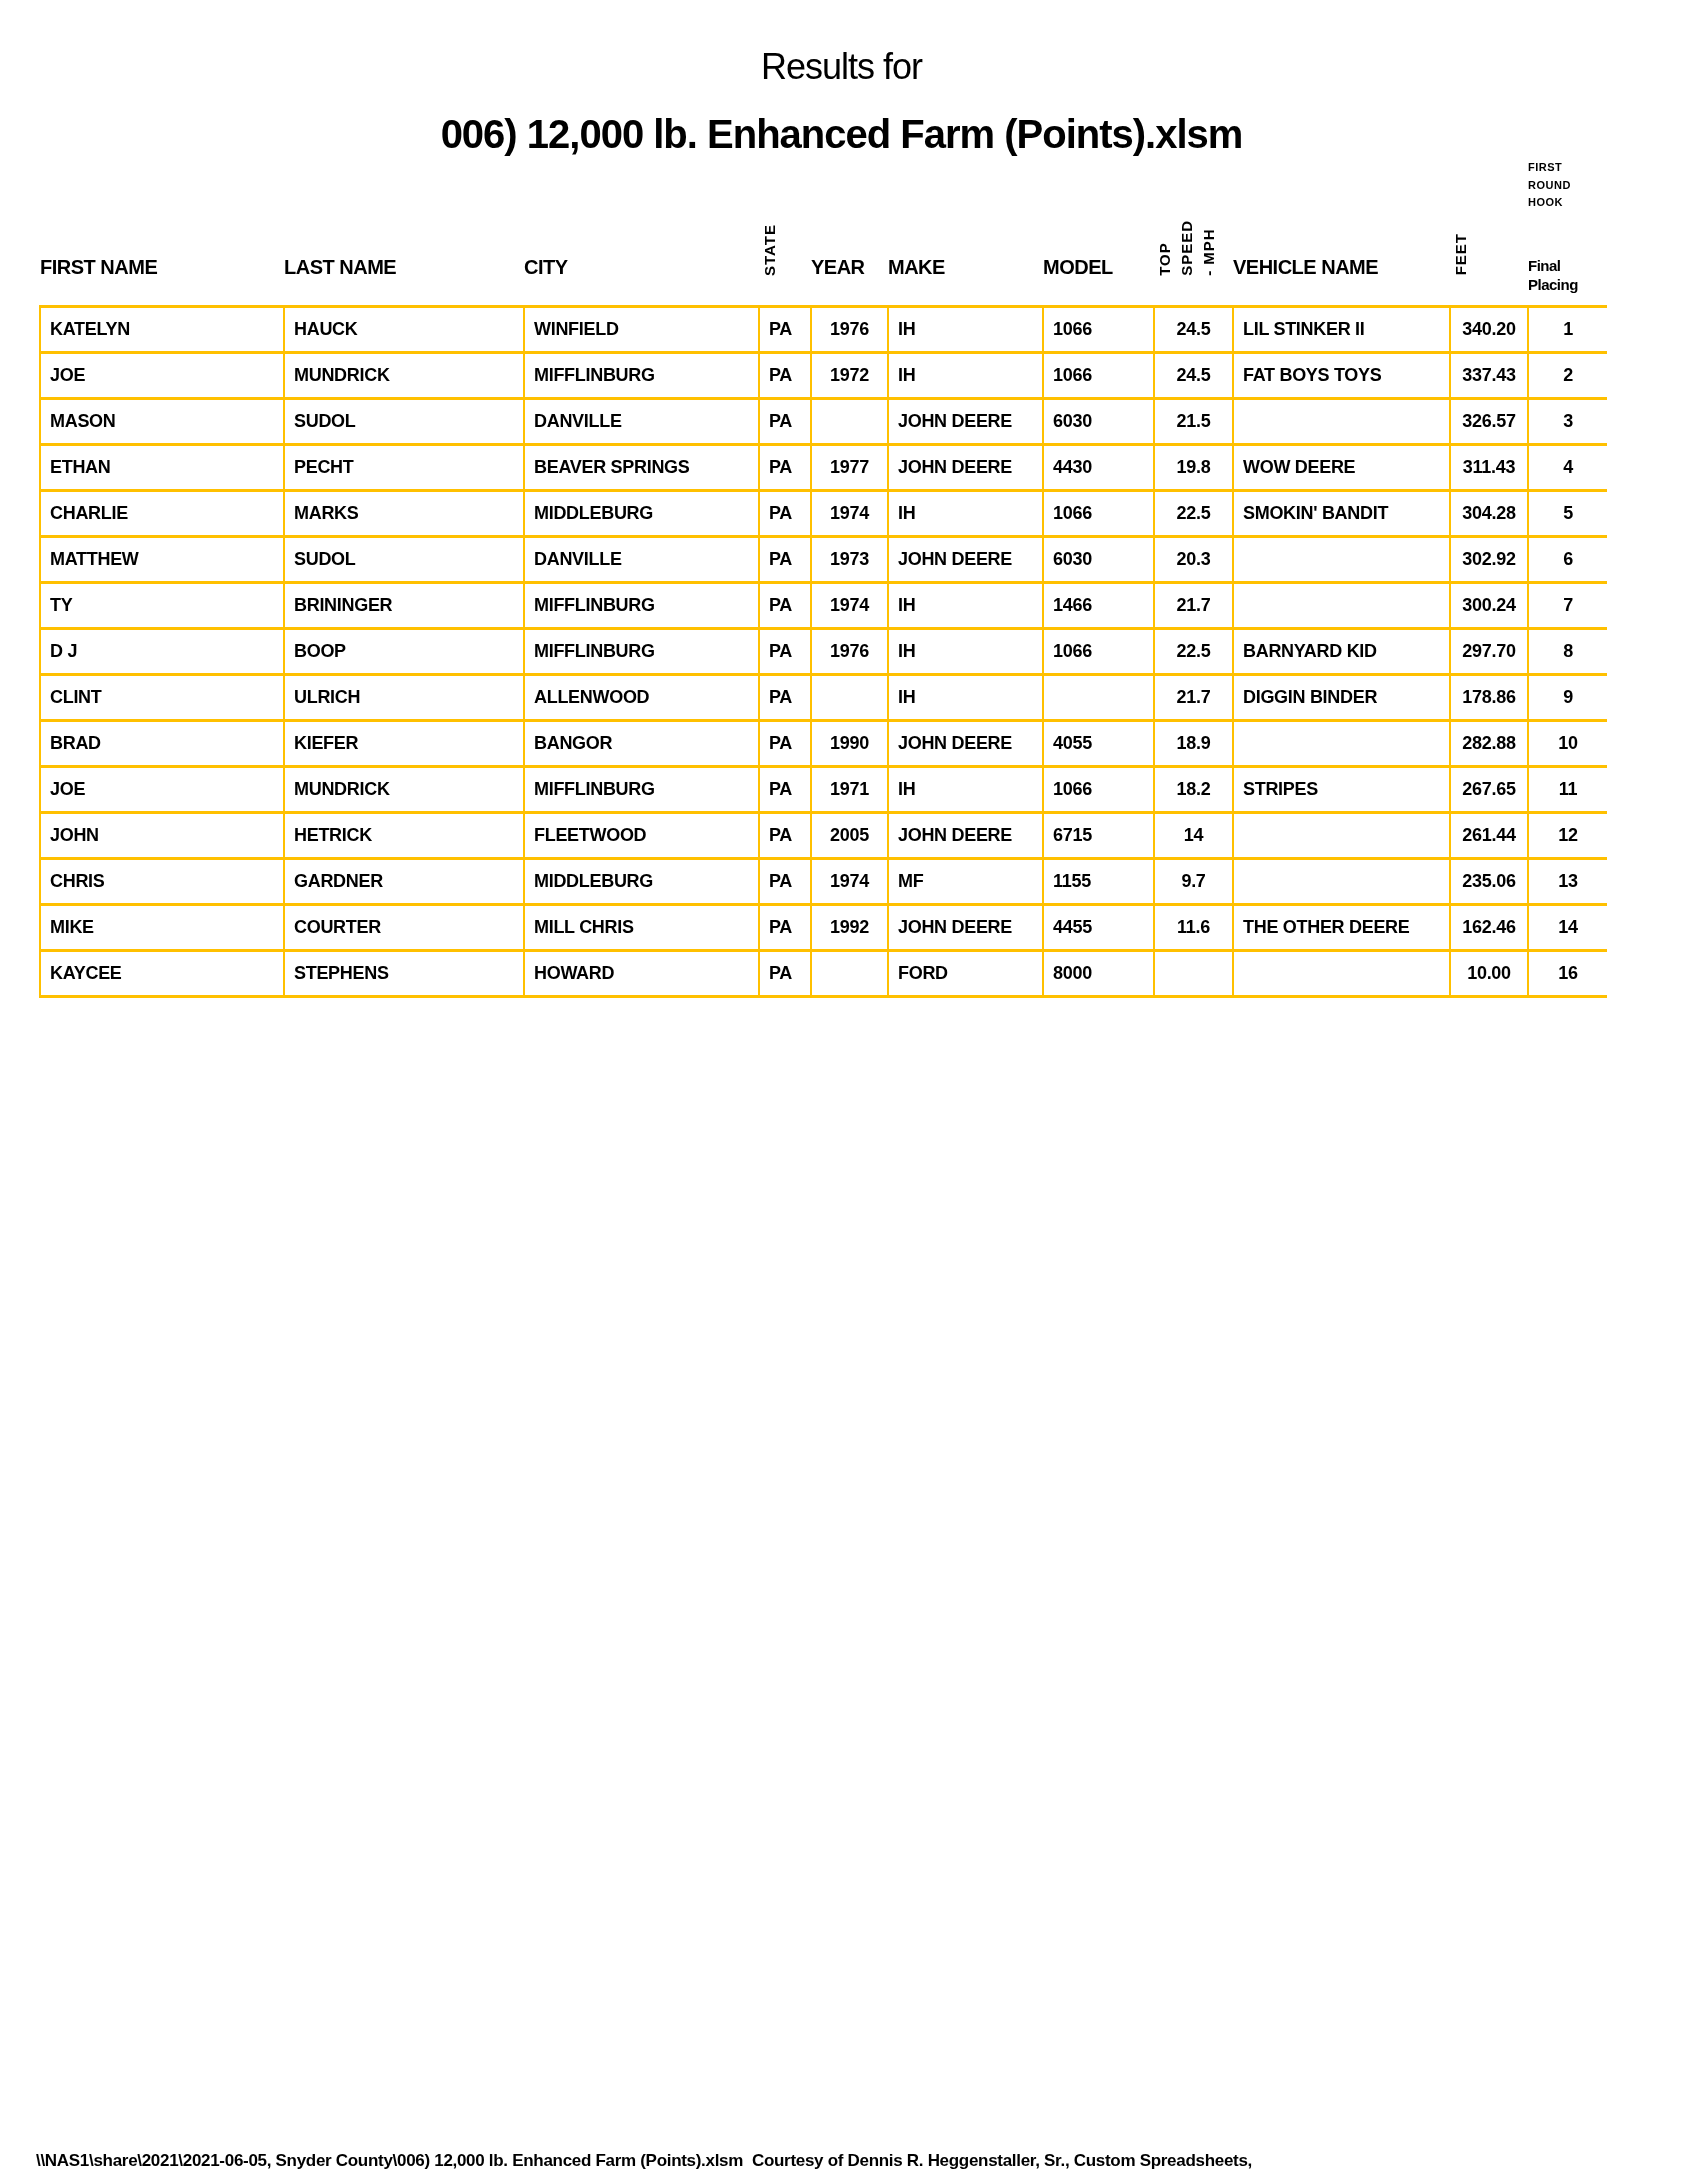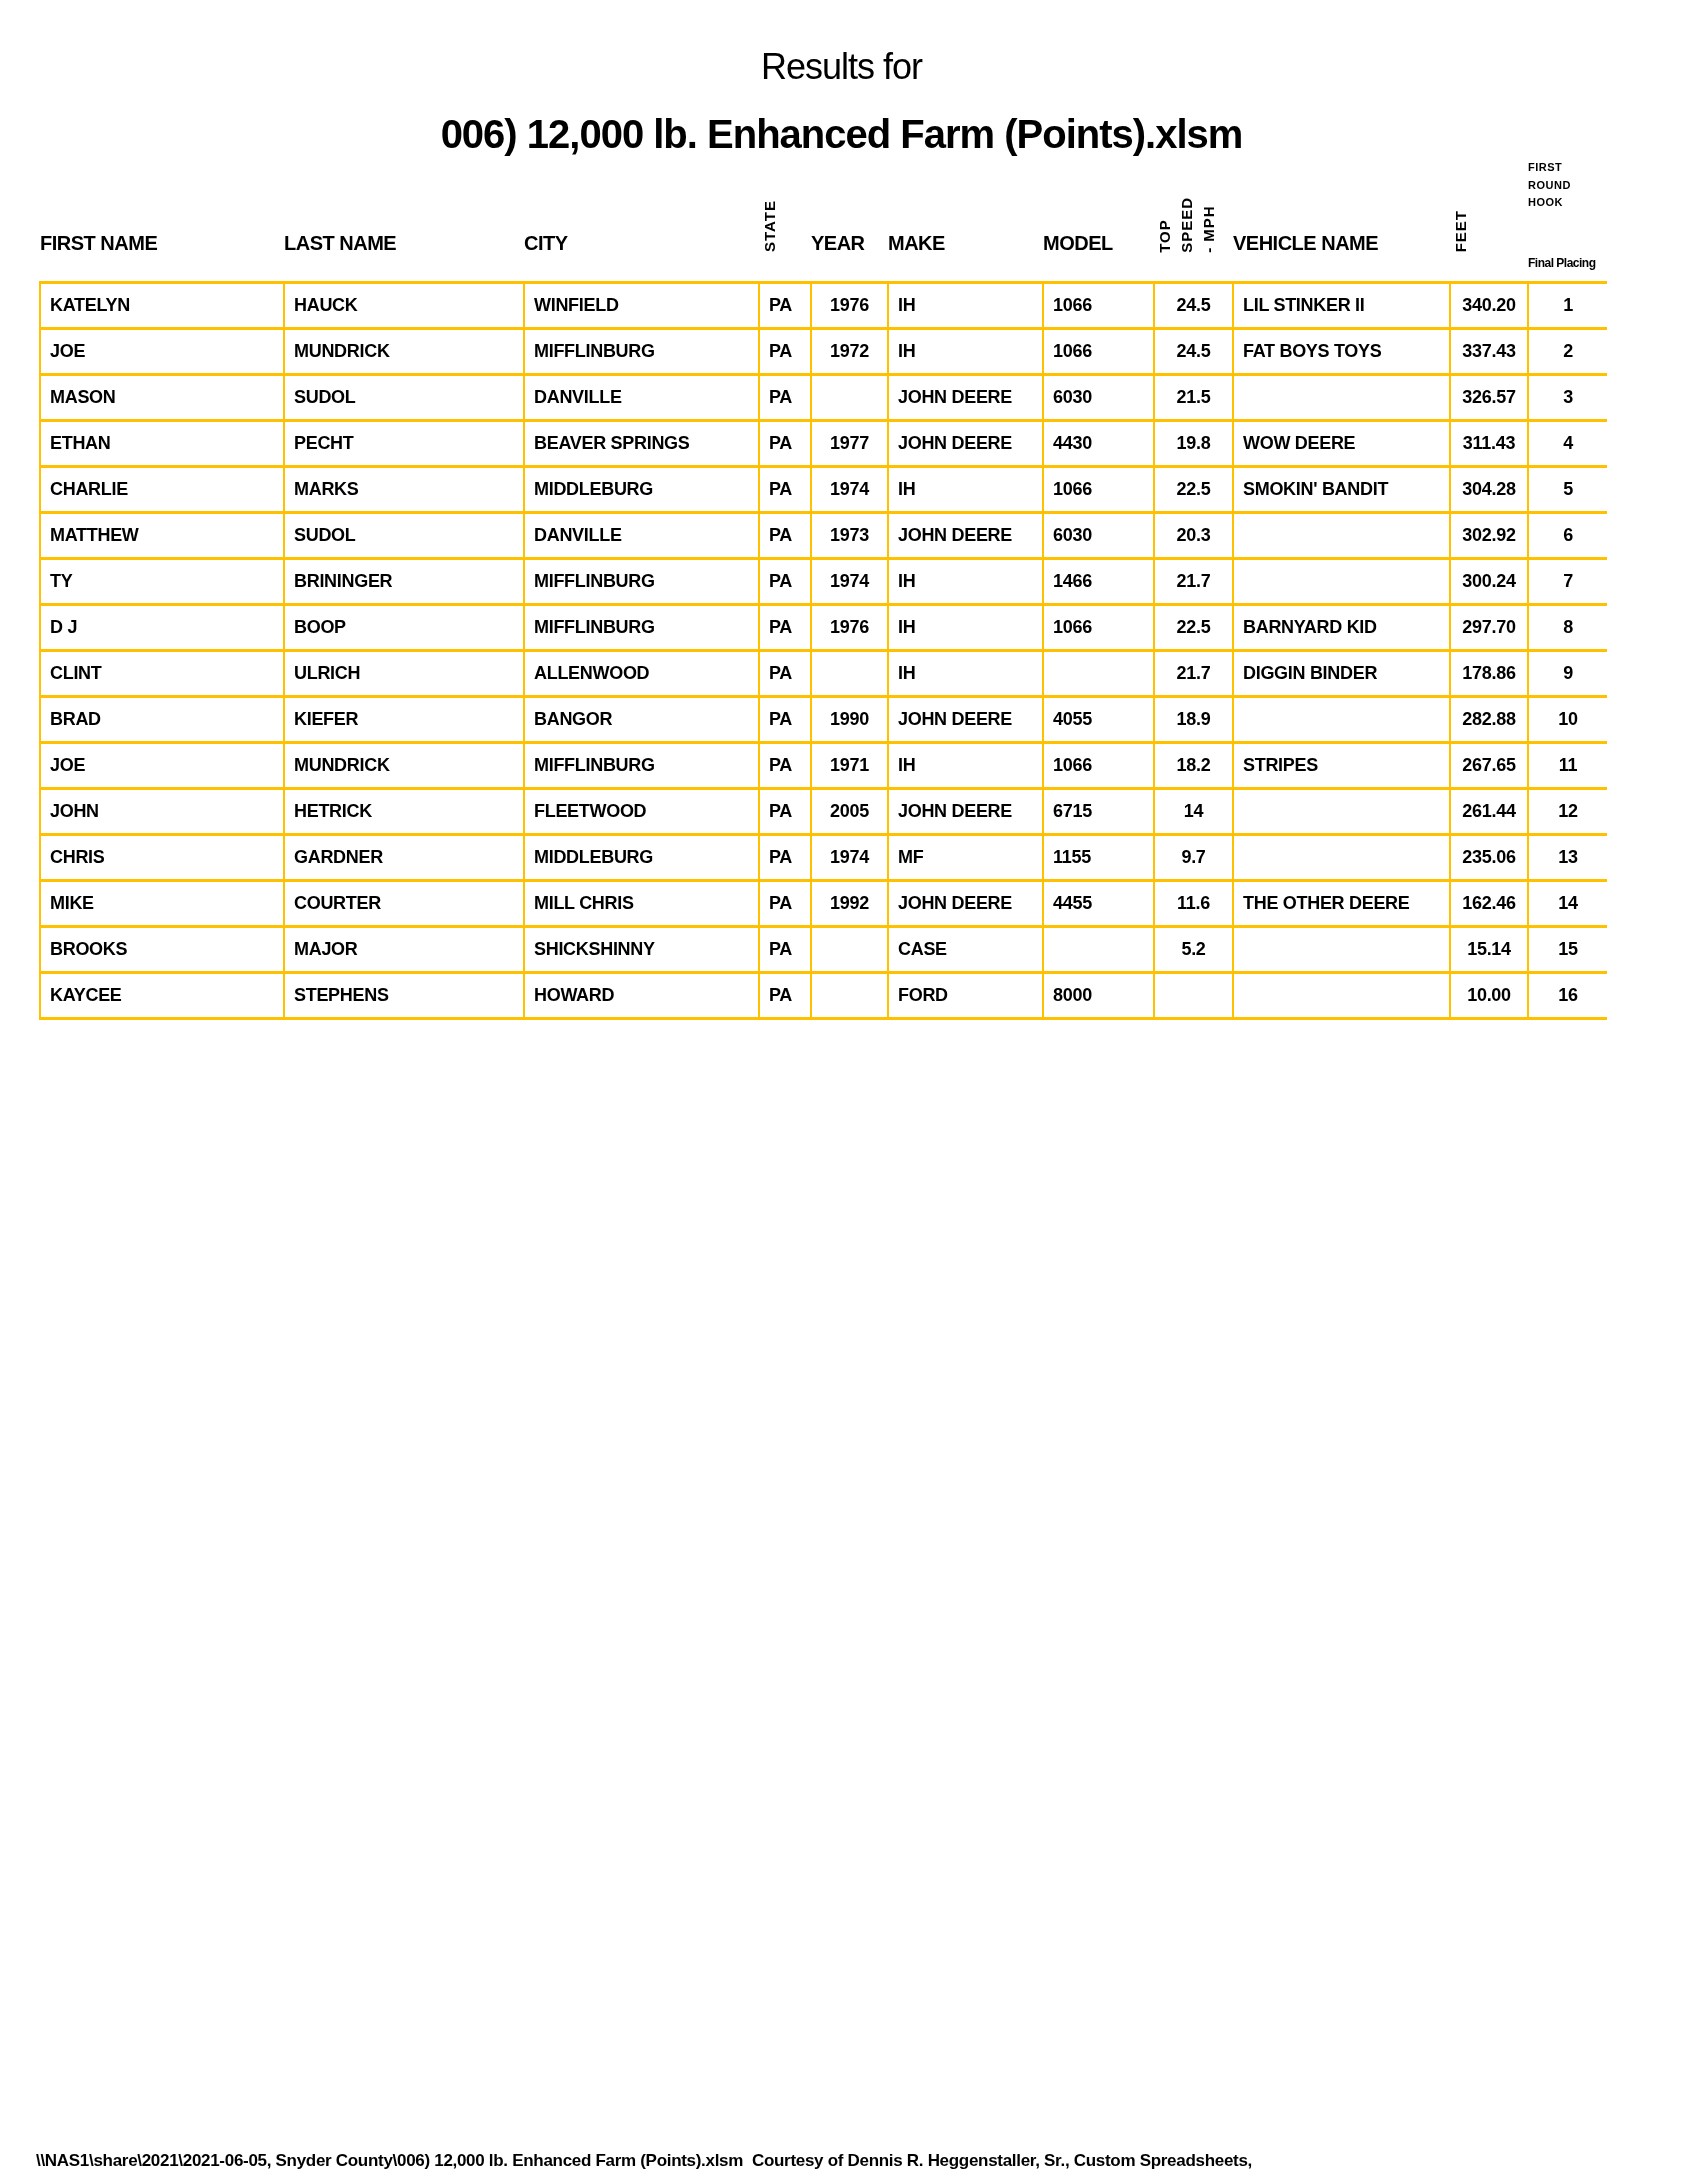--- a/index.html
+++ b/index.html
@@ -46,21 +46,21 @@
   th.rot { padding-bottom:24px; }
   th.stacked { padding-bottom:10px; }
 
   .vert {
     display:inline-block;
     writing-mode:vertical-rl; transform:rotate(180deg);
     white-space:pre-line; font-size:15px; line-height:1.45;
     letter-spacing:1px;
   }
   .placing-top { font-size:11px; line-height:1.6; letter-spacing:0.5px; white-space:pre-line; }
-  .placing-sub { font-size:12px; line-height:1.3;margin-top:44px; }
+  .placing-sub { font-size:15px; line-height:1.3;margin-top:44px; }
 
   td {
     border:2px solid #FFC000;
     border-top-width:3px; border-bottom-width:3px;
     height:46px; vertical-align:middle;
     font-weight:bold; font-size:18px; letter-spacing:-0.3px;
     white-space:nowrap; overflow:hidden;
   }
   td:last-child { border-right:none; }
   td.a-left  { text-align:left; padding-left:9px; }
@@ -293,33 +293,20 @@
           <td class="a-left">PA</td>
           <td class="a-center">1992</td>
           <td class="a-left">JOHN DEERE</td>
           <td class="a-left">4455</td>
           <td class="a-center">11.6</td>
           <td class="a-left">THE OTHER DEERE</td>
           <td class="a-center">162.46</td>
           <td class="a-center">14</td>
         </tr>
         <tr>
-          <td class="a-left">BROOKS</td>
-          <td class="a-left">MAJOR</td>
-          <td class="a-left">SHICKSHINNY</td>
-          <td class="a-left">PA</td>
-          <td class="a-center"></td>
-          <td class="a-left">CASE</td>
-          <td class="a-left"></td>
-          <td class="a-center">5.2</td>
-          <td class="a-left"></td>
-          <td class="a-center">15.14</td>
-          <td class="a-center">15</td>
-        </tr>
-        <tr>
           <td class="a-left">KAYCEE</td>
           <td class="a-left">STEPHENS</td>
           <td class="a-left">HOWARD</td>
           <td class="a-left">PA</td>
           <td class="a-center"></td>
           <td class="a-left">FORD</td>
           <td class="a-left">8000</td>
           <td class="a-center"></td>
           <td class="a-left"></td>
           <td class="a-center">10.00</td>

